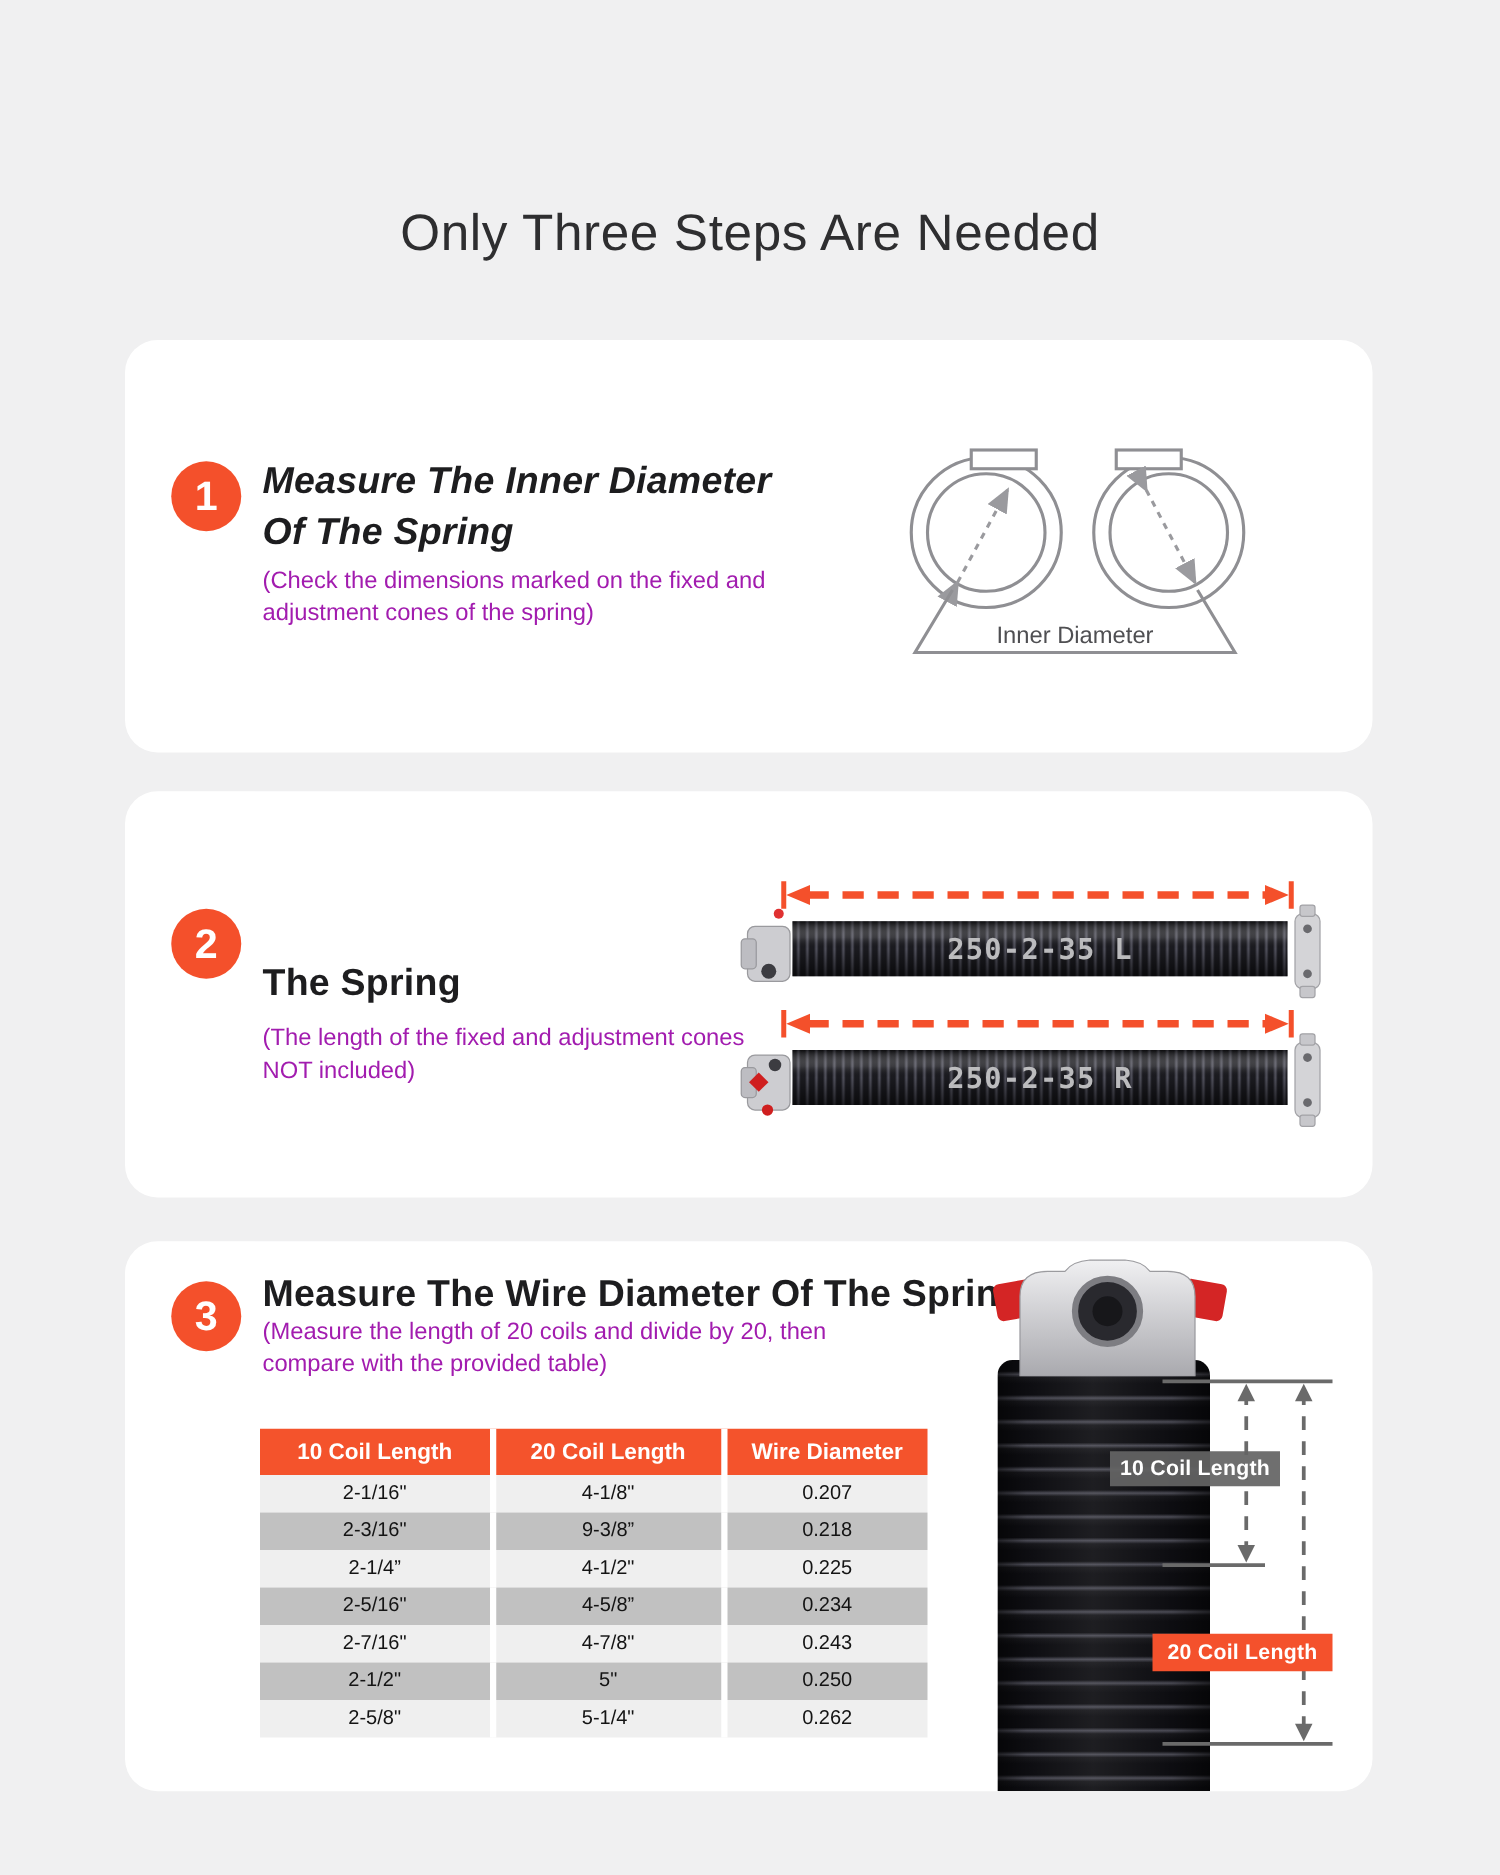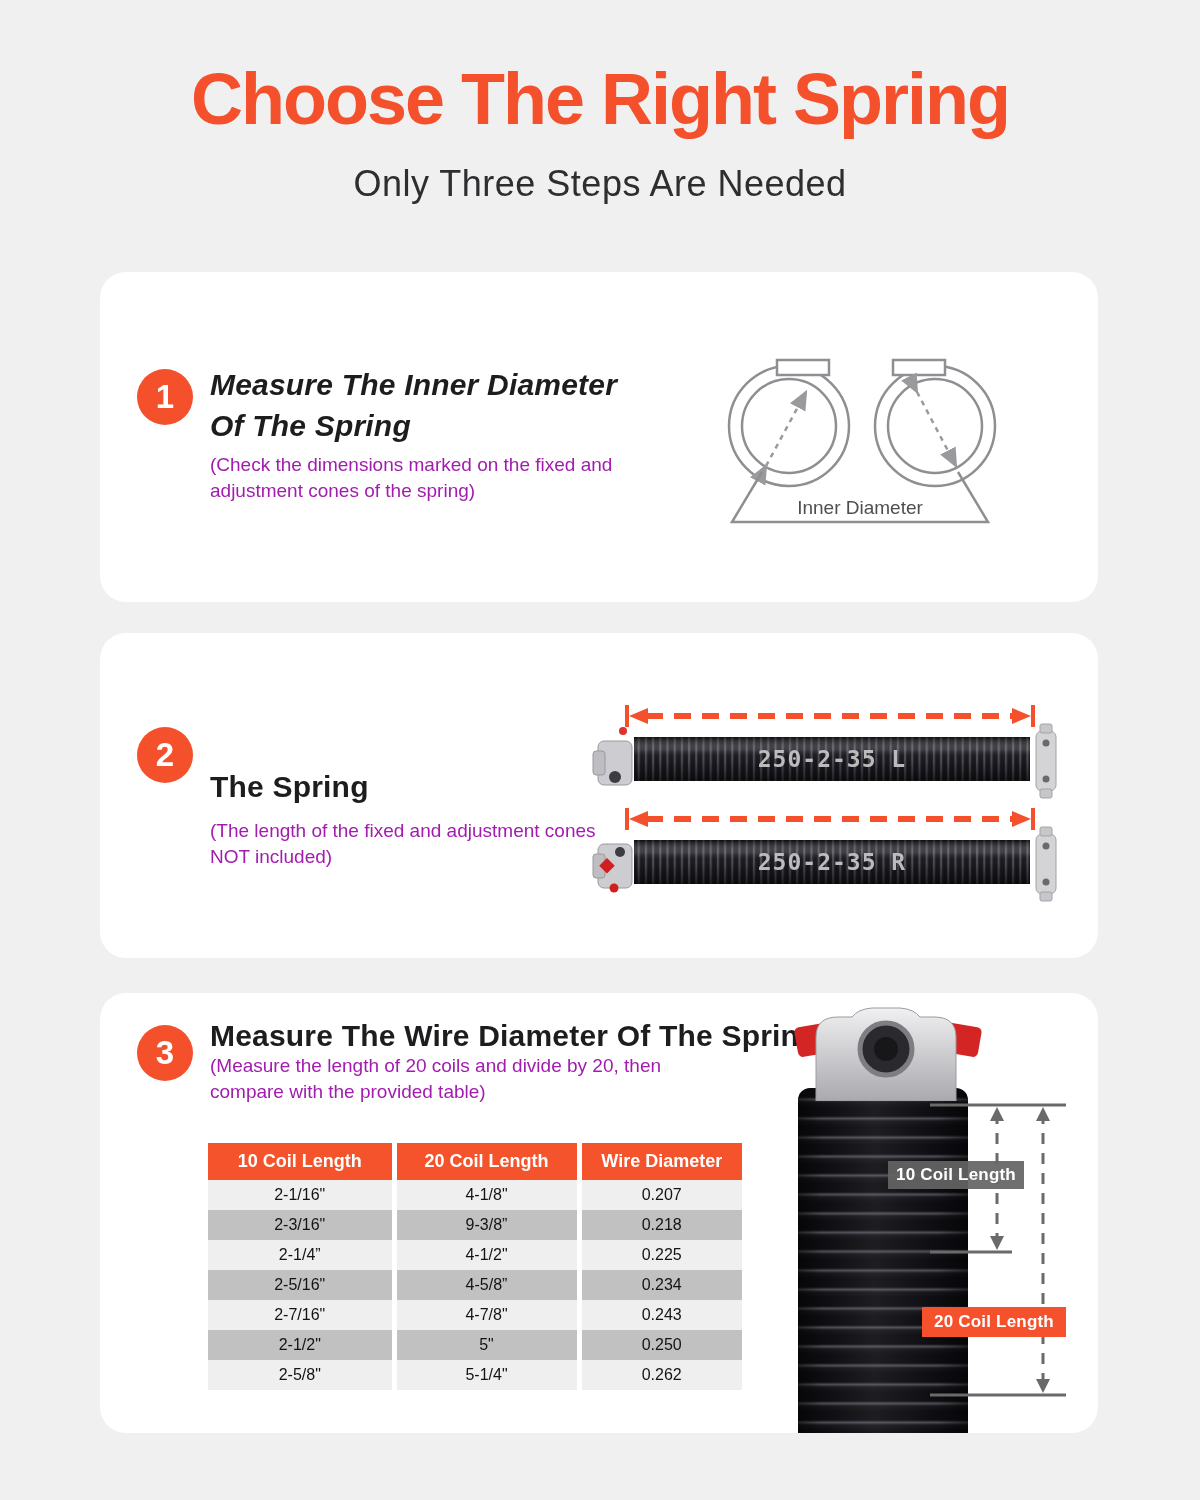--- a/index.html
+++ b/index.html
@@ -7,21 +7,21 @@
     position:relative;width:1200px;height:1500px;
     background:#f0f0f1;overflow:hidden;
     font-family:"Liberation Sans",sans-serif;
   }
   .page-title{
     position:absolute;left:0;top:58px;width:1200px;text-align:center;
     font-size:72px;font-weight:800;letter-spacing:-2px;color:#F4502B;
   }
   .page-subtitle{
     position:absolute;left:0;top:163px;width:1200px;text-align:center;
-    font-size:36px;font-weight:400;color:#2e2e30;letter-spacing:0.5px;
+    font-size:41px;font-weight:400;color:#2e2e30;letter-spacing:0.5px;
   }
   .card{
     position:absolute;left:100px;width:998px;background:#ffffff;
     border-radius:26px;overflow:hidden;
   }
   .card1{top:272px;height:330px;}
   .card2{top:633px;height:325px;}
   .card3{top:993px;height:440px;}
   .step-badge{
     position:absolute;width:56px;height:56px;border-radius:50%;
@@ -67,21 +67,20 @@
   }
   .label-ten{left:788px;top:168px;width:136px;height:28px;background:rgba(100,100,100,0.93);}
   .label-twenty{left:822px;top:314px;width:144px;height:30px;background:#F4512C;}
   .abs{position:absolute;}
 </style>
 </head>
 <body>
 
 <div class="page">
 
-  <div class="page-title">Choose The Right Spring</div>
   <div class="page-subtitle">Only Three Steps Are Needed</div>
 
   <div class="card card1">
     <div class="step-badge" style="left:37px;top:97px;">
       <span>1</span>
     </div>
     <div class="step-heading" style="left:110px;top:92px;font-style:italic;">
       <span>Measure The Inner Diameter</span><br>
       <span>Of The Spring</span>
     </div>

